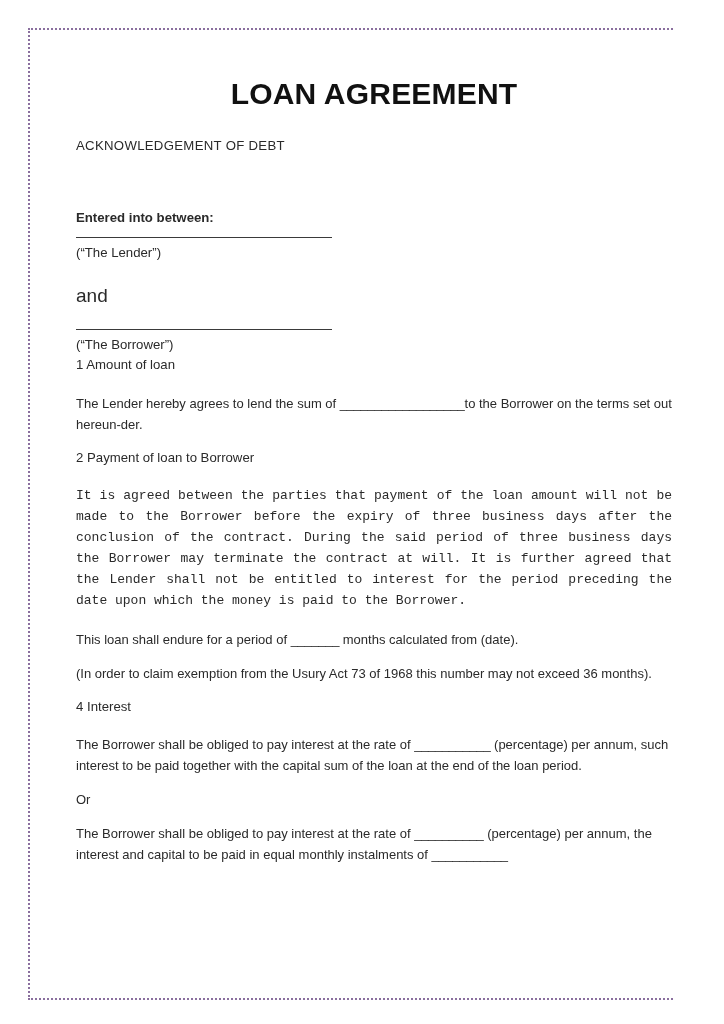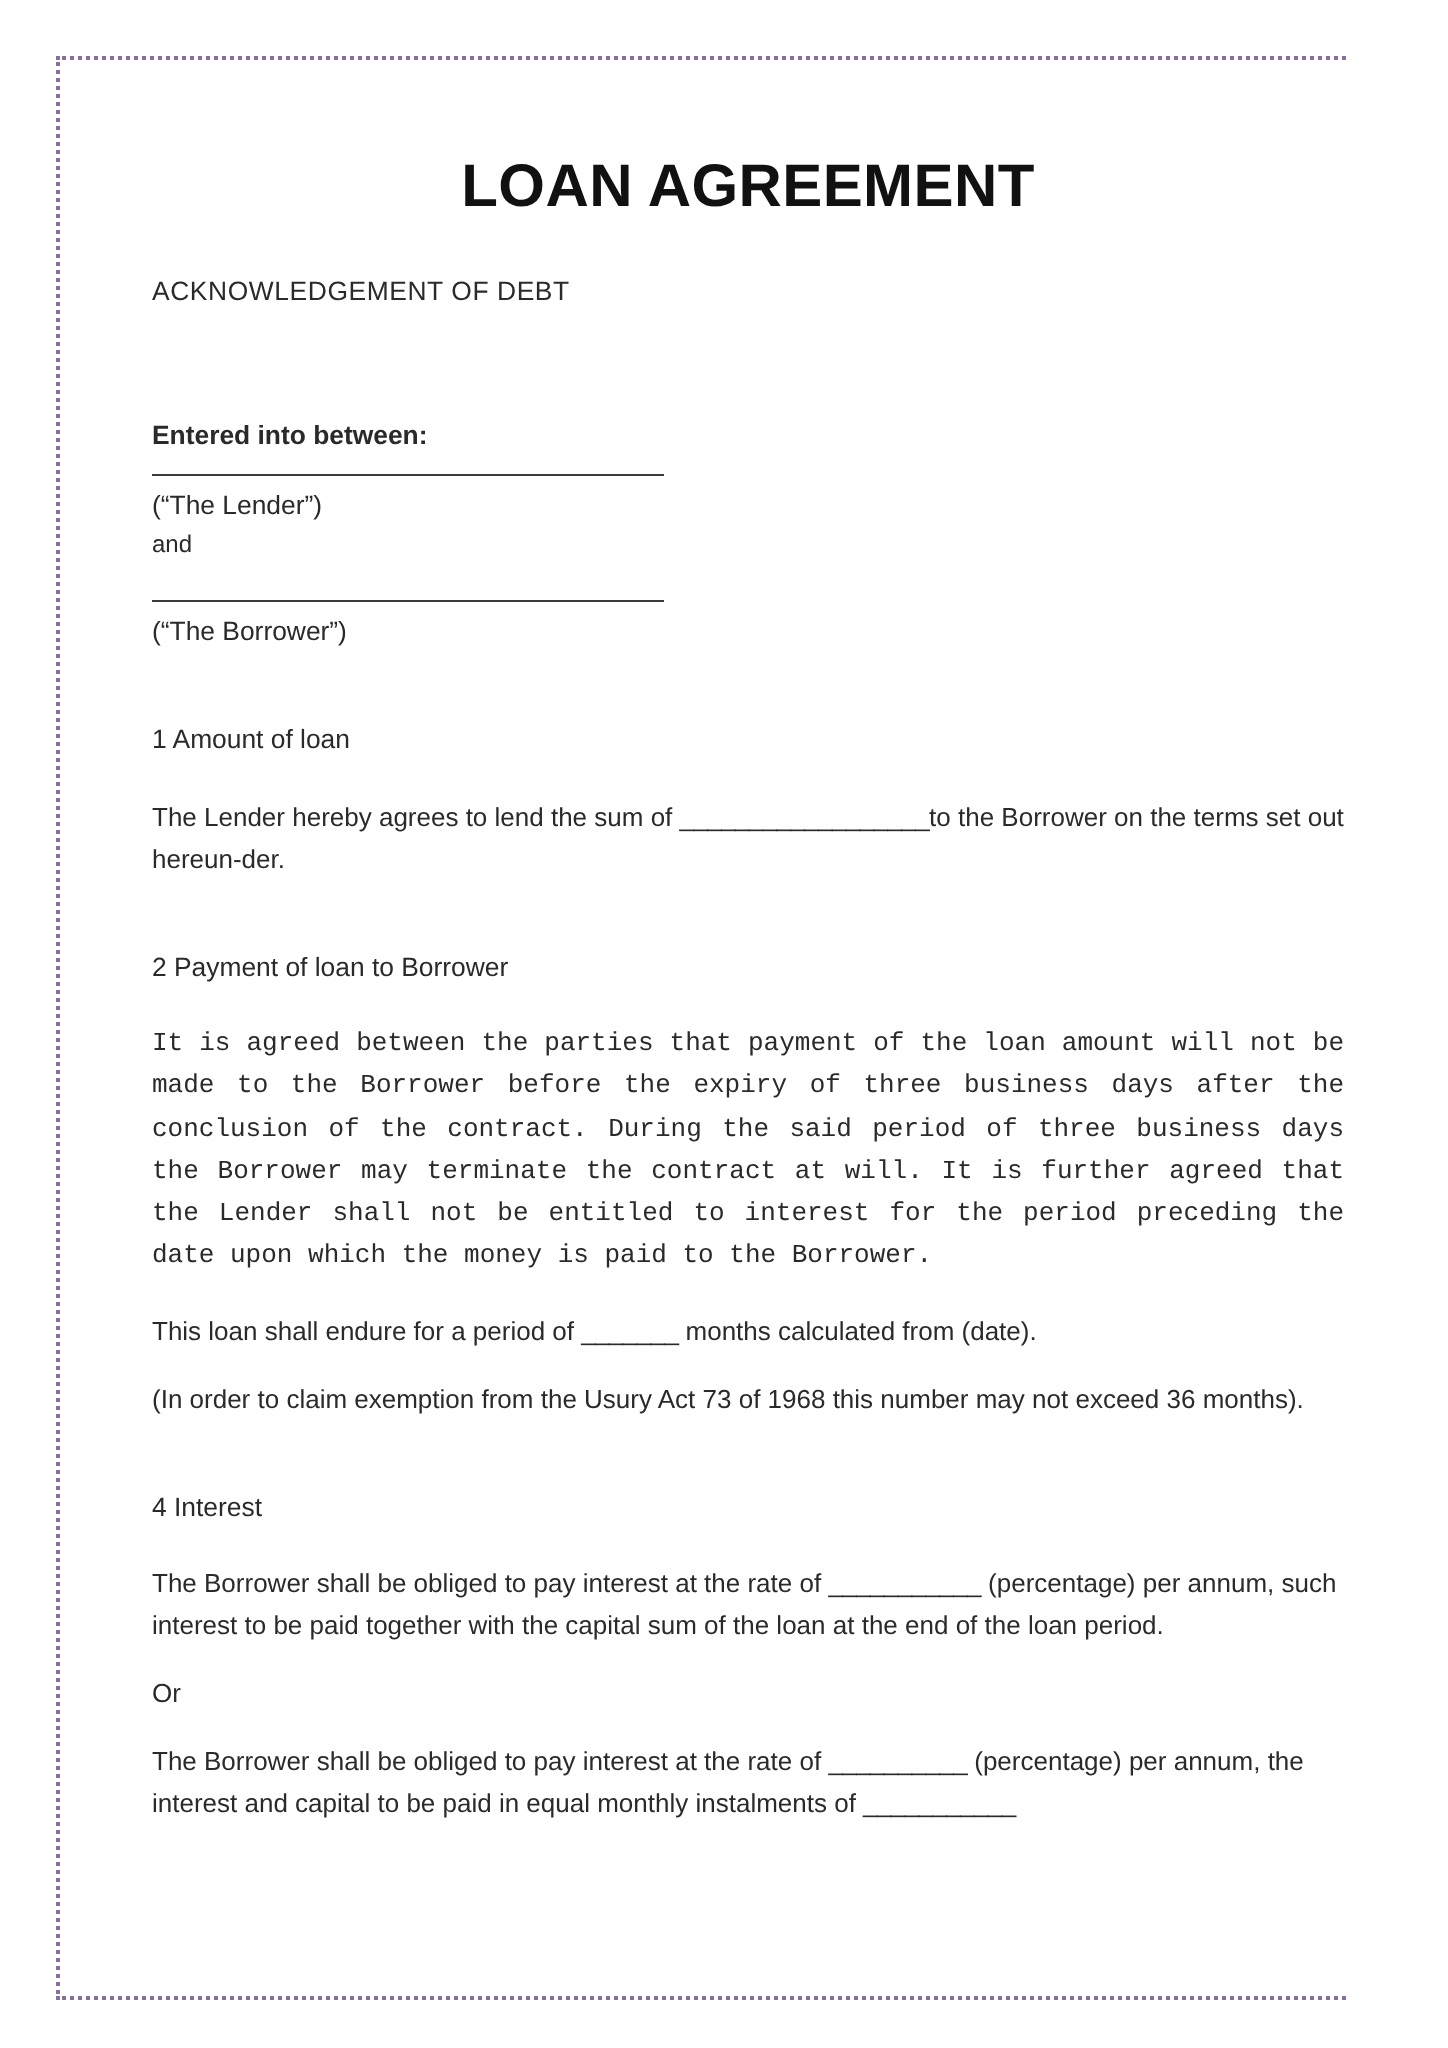--- a/index.html
+++ b/index.html
@@ -87,30 +87,30 @@
     border-bottom: 1.6px solid #3a3a3a;
     margin-bottom: 5px;
   }
 
   .party-label {
     font-size: 13.2px;
     line-height: 1.55;
   }
 
   .conj {
-    font-size: 12px;
+    font-size: 19px;
     line-height: 1.55;
+    margin-top: 18px;
     margin-bottom: 18px;
   }
 
   
   .section-heading {
     font-size: 13.2px;
     line-height: 1.55;
-    margin-top: 34px;
   }
 
   .section-body {
     font-size: 13px;
     line-height: 1.62;
     margin-top: 17px;
   }
 
   .section-body.justified {
     text-align: justify;

